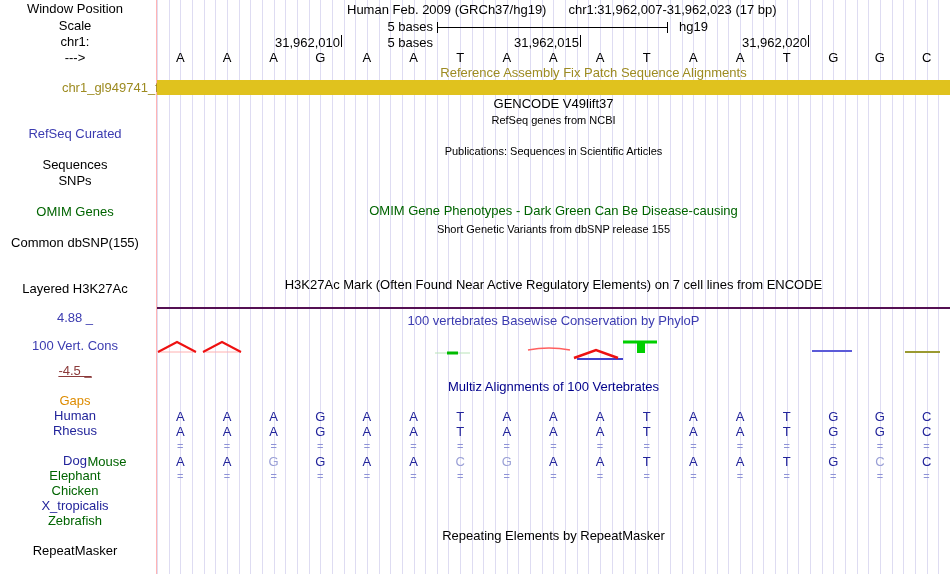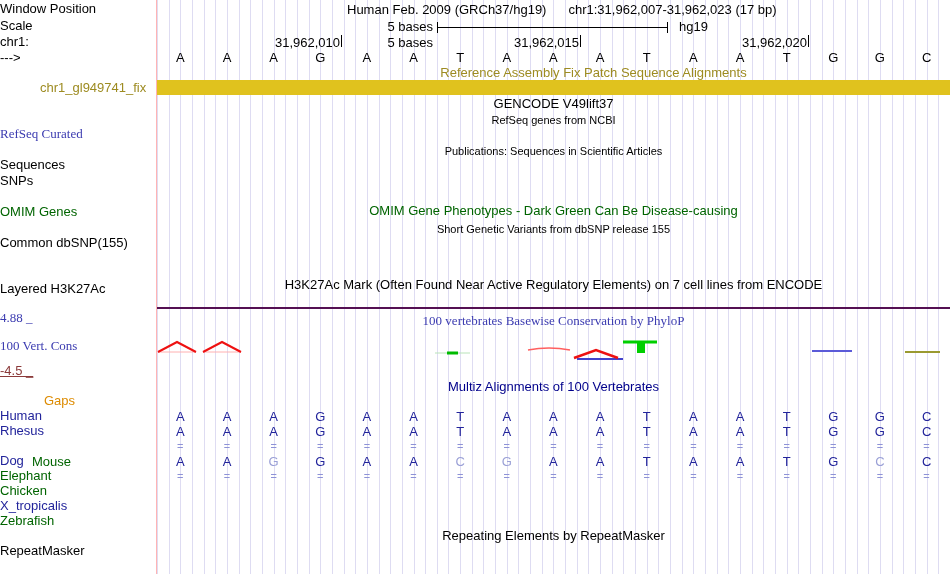--- a/index.html
+++ b/index.html
@@ -1,24 +1,24 @@
 <!DOCTYPE html>
 <html style="--grid: #dedcf2; --left-guide: #ffb4b4; --patch-gold: #e0c21e; --olive-text: #9d8b21; --track-blue: #3b3bb0; --dark-green: #006400; --navy: #22249b; --orange: #dd8b00; --maroon-line: #541052; --cons-neg: #8b3a3a; --dim-letter: #9aa0d6; --eq: #8d92d6; --multiz-title: #00008b;"><head>
 <meta charset="utf-8">
 <style>
   html,body{margin:0;padding:0;background:#fff;}
   .page{position:relative;width:950px;height:574px;background:#fff;
         font-family:"Liberation Sans",sans-serif;font-size:13px;color:#000;overflow:hidden;}
   .grid{position:absolute;left:157px;top:0;width:793px;height:574px;
         background:repeating-linear-gradient(to right,var(--grid) 0 1px,transparent 1px 11.66px);}
   .left-guide{position:absolute;left:156px;top:0;width:1px;height:574px;background:var(--left-guide);}
-  .lbl{position:absolute;left:0;width:150px;text-align:left;white-space:nowrap;line-height:14px;}
+  .lbl{position:absolute;left:0;width:150px;text-align:center;white-space:nowrap;line-height:14px;}
   .c-black{color:#000;}
   .c-olive{color:var(--olive-text);margin-left:40px;}
-  .c-blue{color:var(--track-blue);font-family:Liberation Serif, serif;}
+  .c-blue{color:var(--track-blue);}
   .c-green{color:var(--dark-green);}
   .c-navy{color:var(--navy);}
   .c-orange{color:var(--orange);}
   .c-maroon{color:var(--cons-neg);text-decoration:underline;}
   .center-text{position:absolute;left:157px;width:793px;text-align:center;white-space:nowrap;line-height:14px;}
   .sm{font-size:11px;}
   .seq-row{position:absolute;left:157px;width:793px;display:flex;line-height:15px;}
   .seq-cell{flex:1 1 0;text-align:center;}
   .al{color:var(--navy);}
   .al.dim{color:var(--dim-letter);}
@@ -122,21 +122,21 @@
       <line x1="577" x2="623" y1="29" y2="29" stroke="#4343cc" stroke-width="2"></line>
       <polyline points="574,28 596,20 618,28" fill="none" stroke="#ee1111" stroke-width="2.5"></polyline>
       <line x1="623" x2="657" y1="12" y2="12" stroke="#00cf00" stroke-width="3"></line>
       <rect x="637" y="12" width="8" height="11" fill="#00cf00"></rect>
       <line x1="812" x2="852" y1="21" y2="21" stroke="#5b5bd8" stroke-width="2"></line>
       <line x1="905" x2="940" y1="22" y2="22" stroke="#9a9a30" stroke-width="2"></line>
     </svg>
 
   <div class="center-text" style="top:380px;color:var(--multiz-title)">Multiz Alignments of 100 Vertebrates</div>
   <div id="multiz-labels">
-      <div class="lbl c-orange" style="top: 394px; padding-left: 44px;">Gaps</div>
+      <div class="lbl c-orange" style="top: 394px;">Gaps</div>
       <div class="lbl c-navy" style="top: 409px;">Human</div>
       <div class="lbl c-navy" style="top: 424px;">Rhesus</div>
       <div class="lbl c-green" style="top: 455px; padding-left: 32px;">Mouse</div>
       <div class="lbl c-navy" style="top: 454px;">Dog</div>
       <div class="lbl c-green" style="top: 469px;">Elephant</div>
       <div class="lbl c-green" style="top: 484px;">Chicken</div>
       <div class="lbl c-navy" style="top: 499px;">X_tropicalis</div>
       <div class="lbl c-green" style="top: 514px;">Zebrafish</div>
     </div>
   <div id="multiz-rows">

